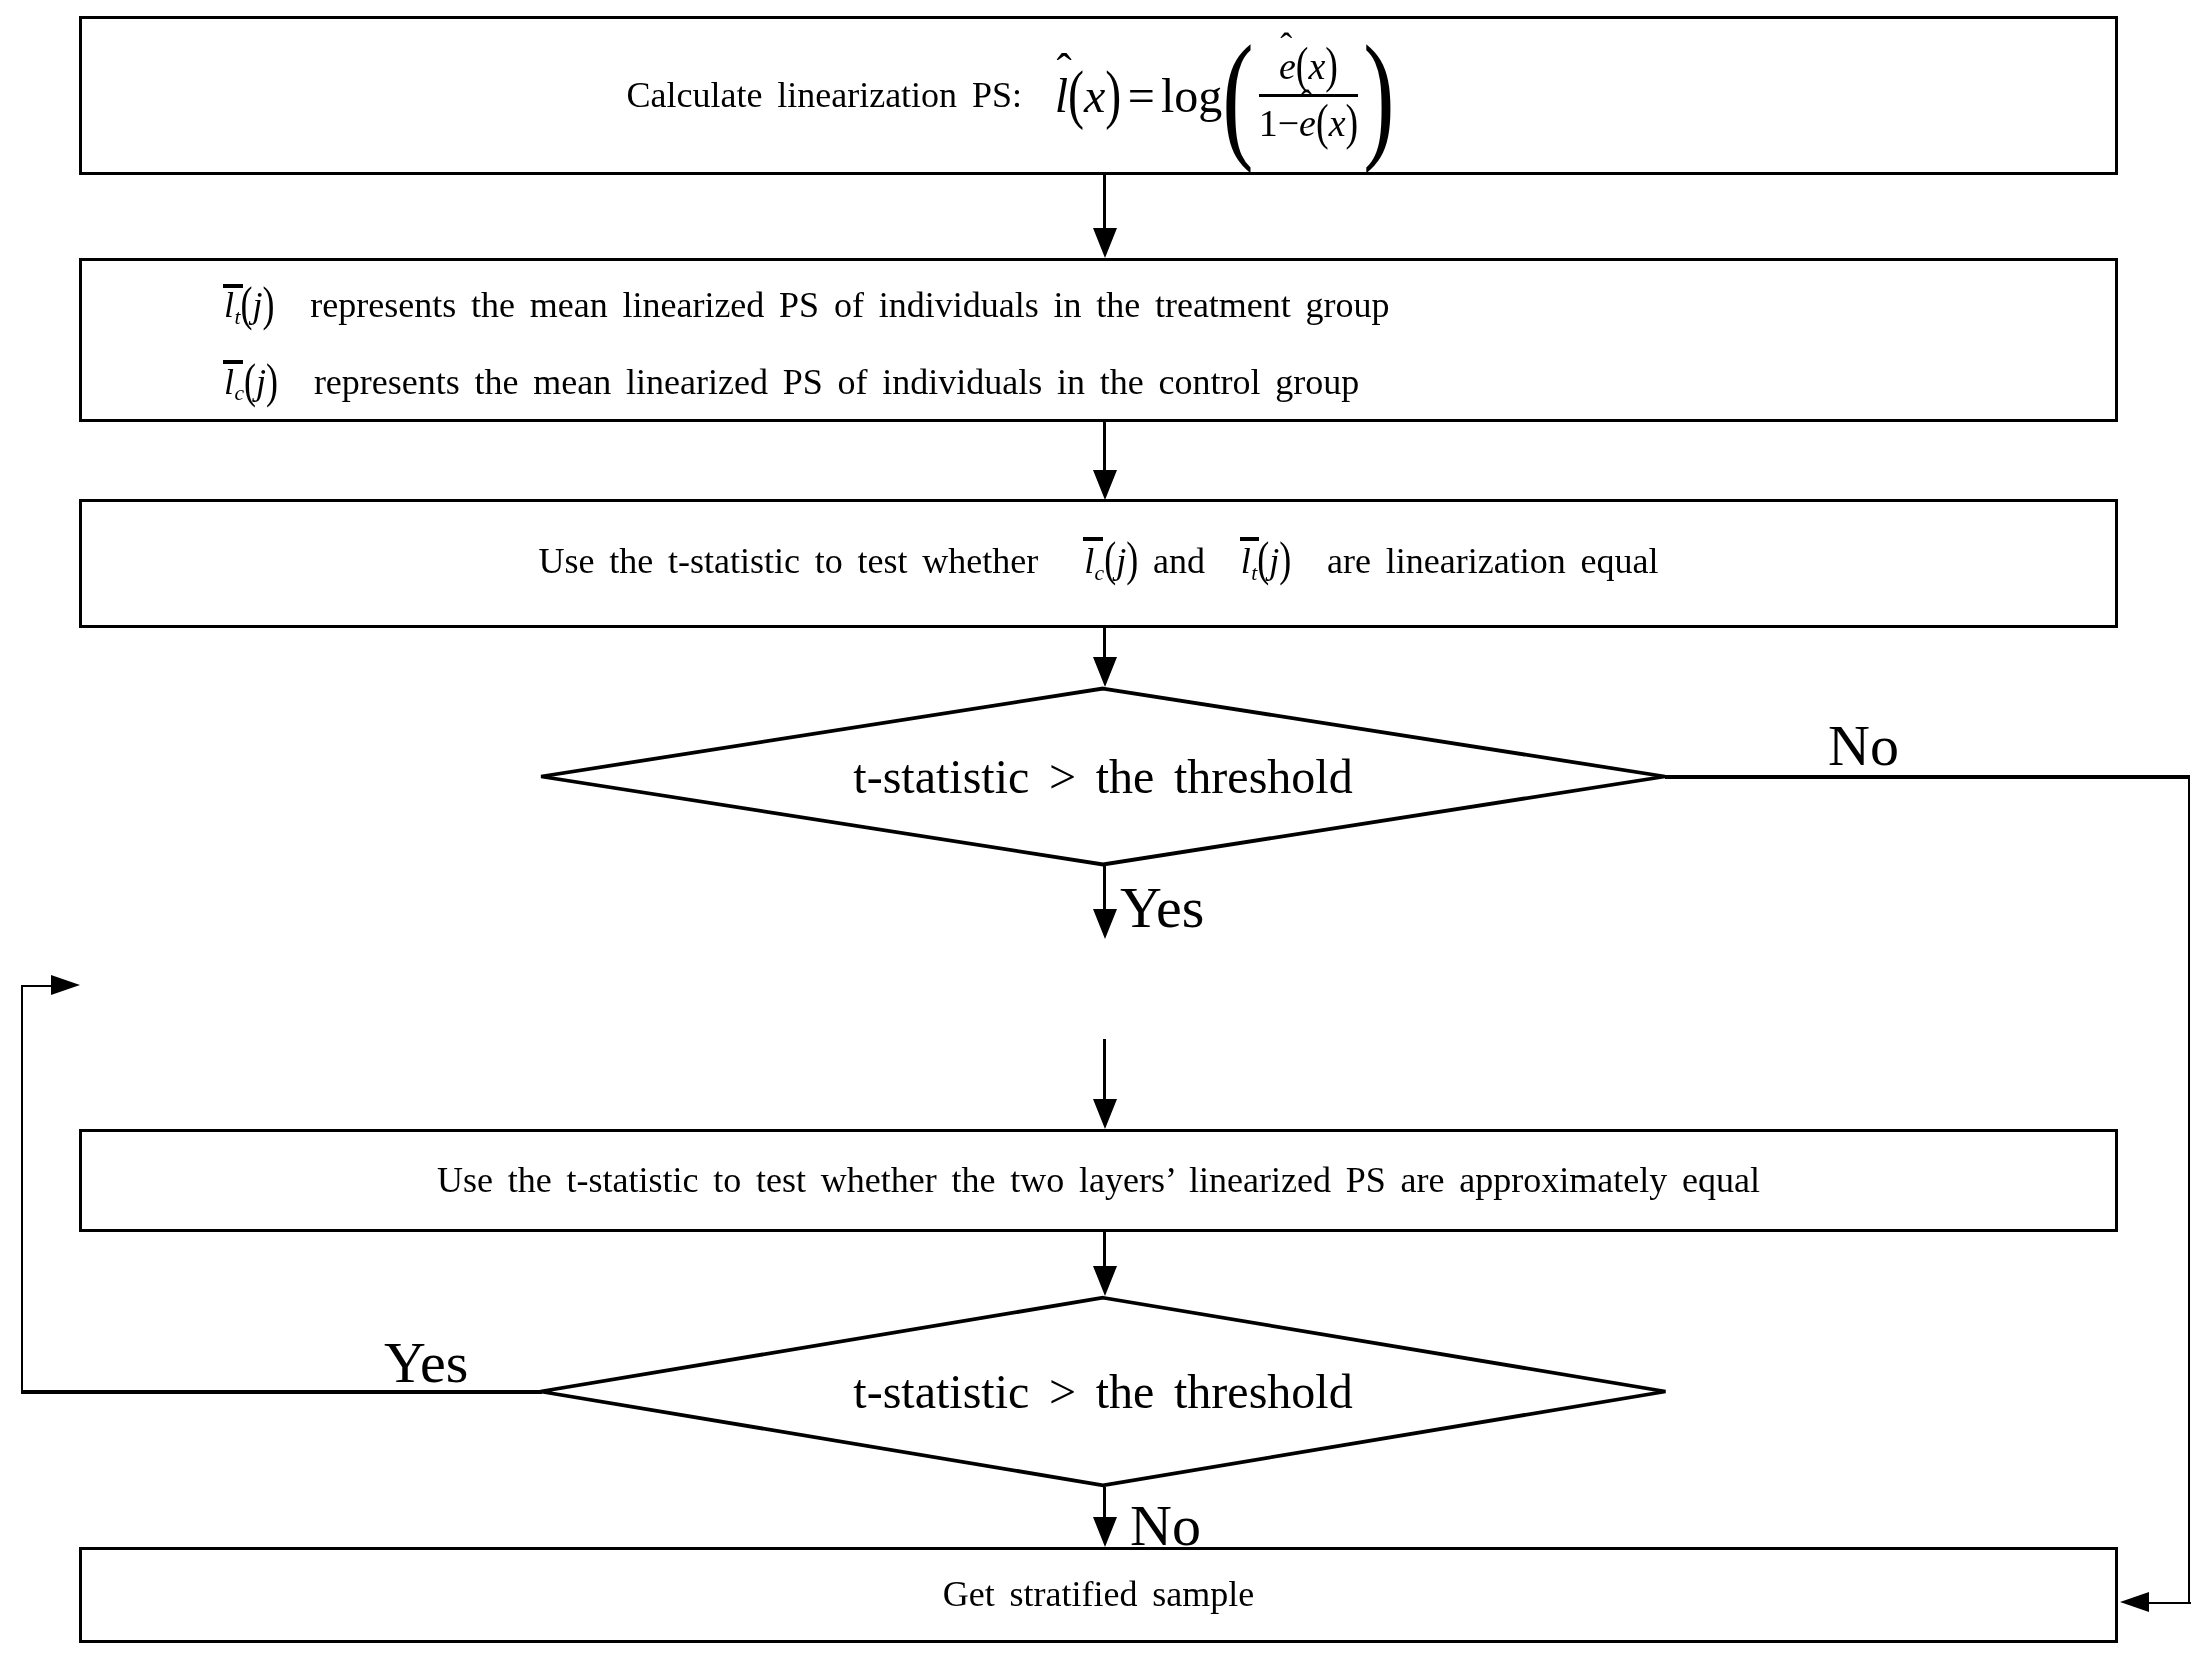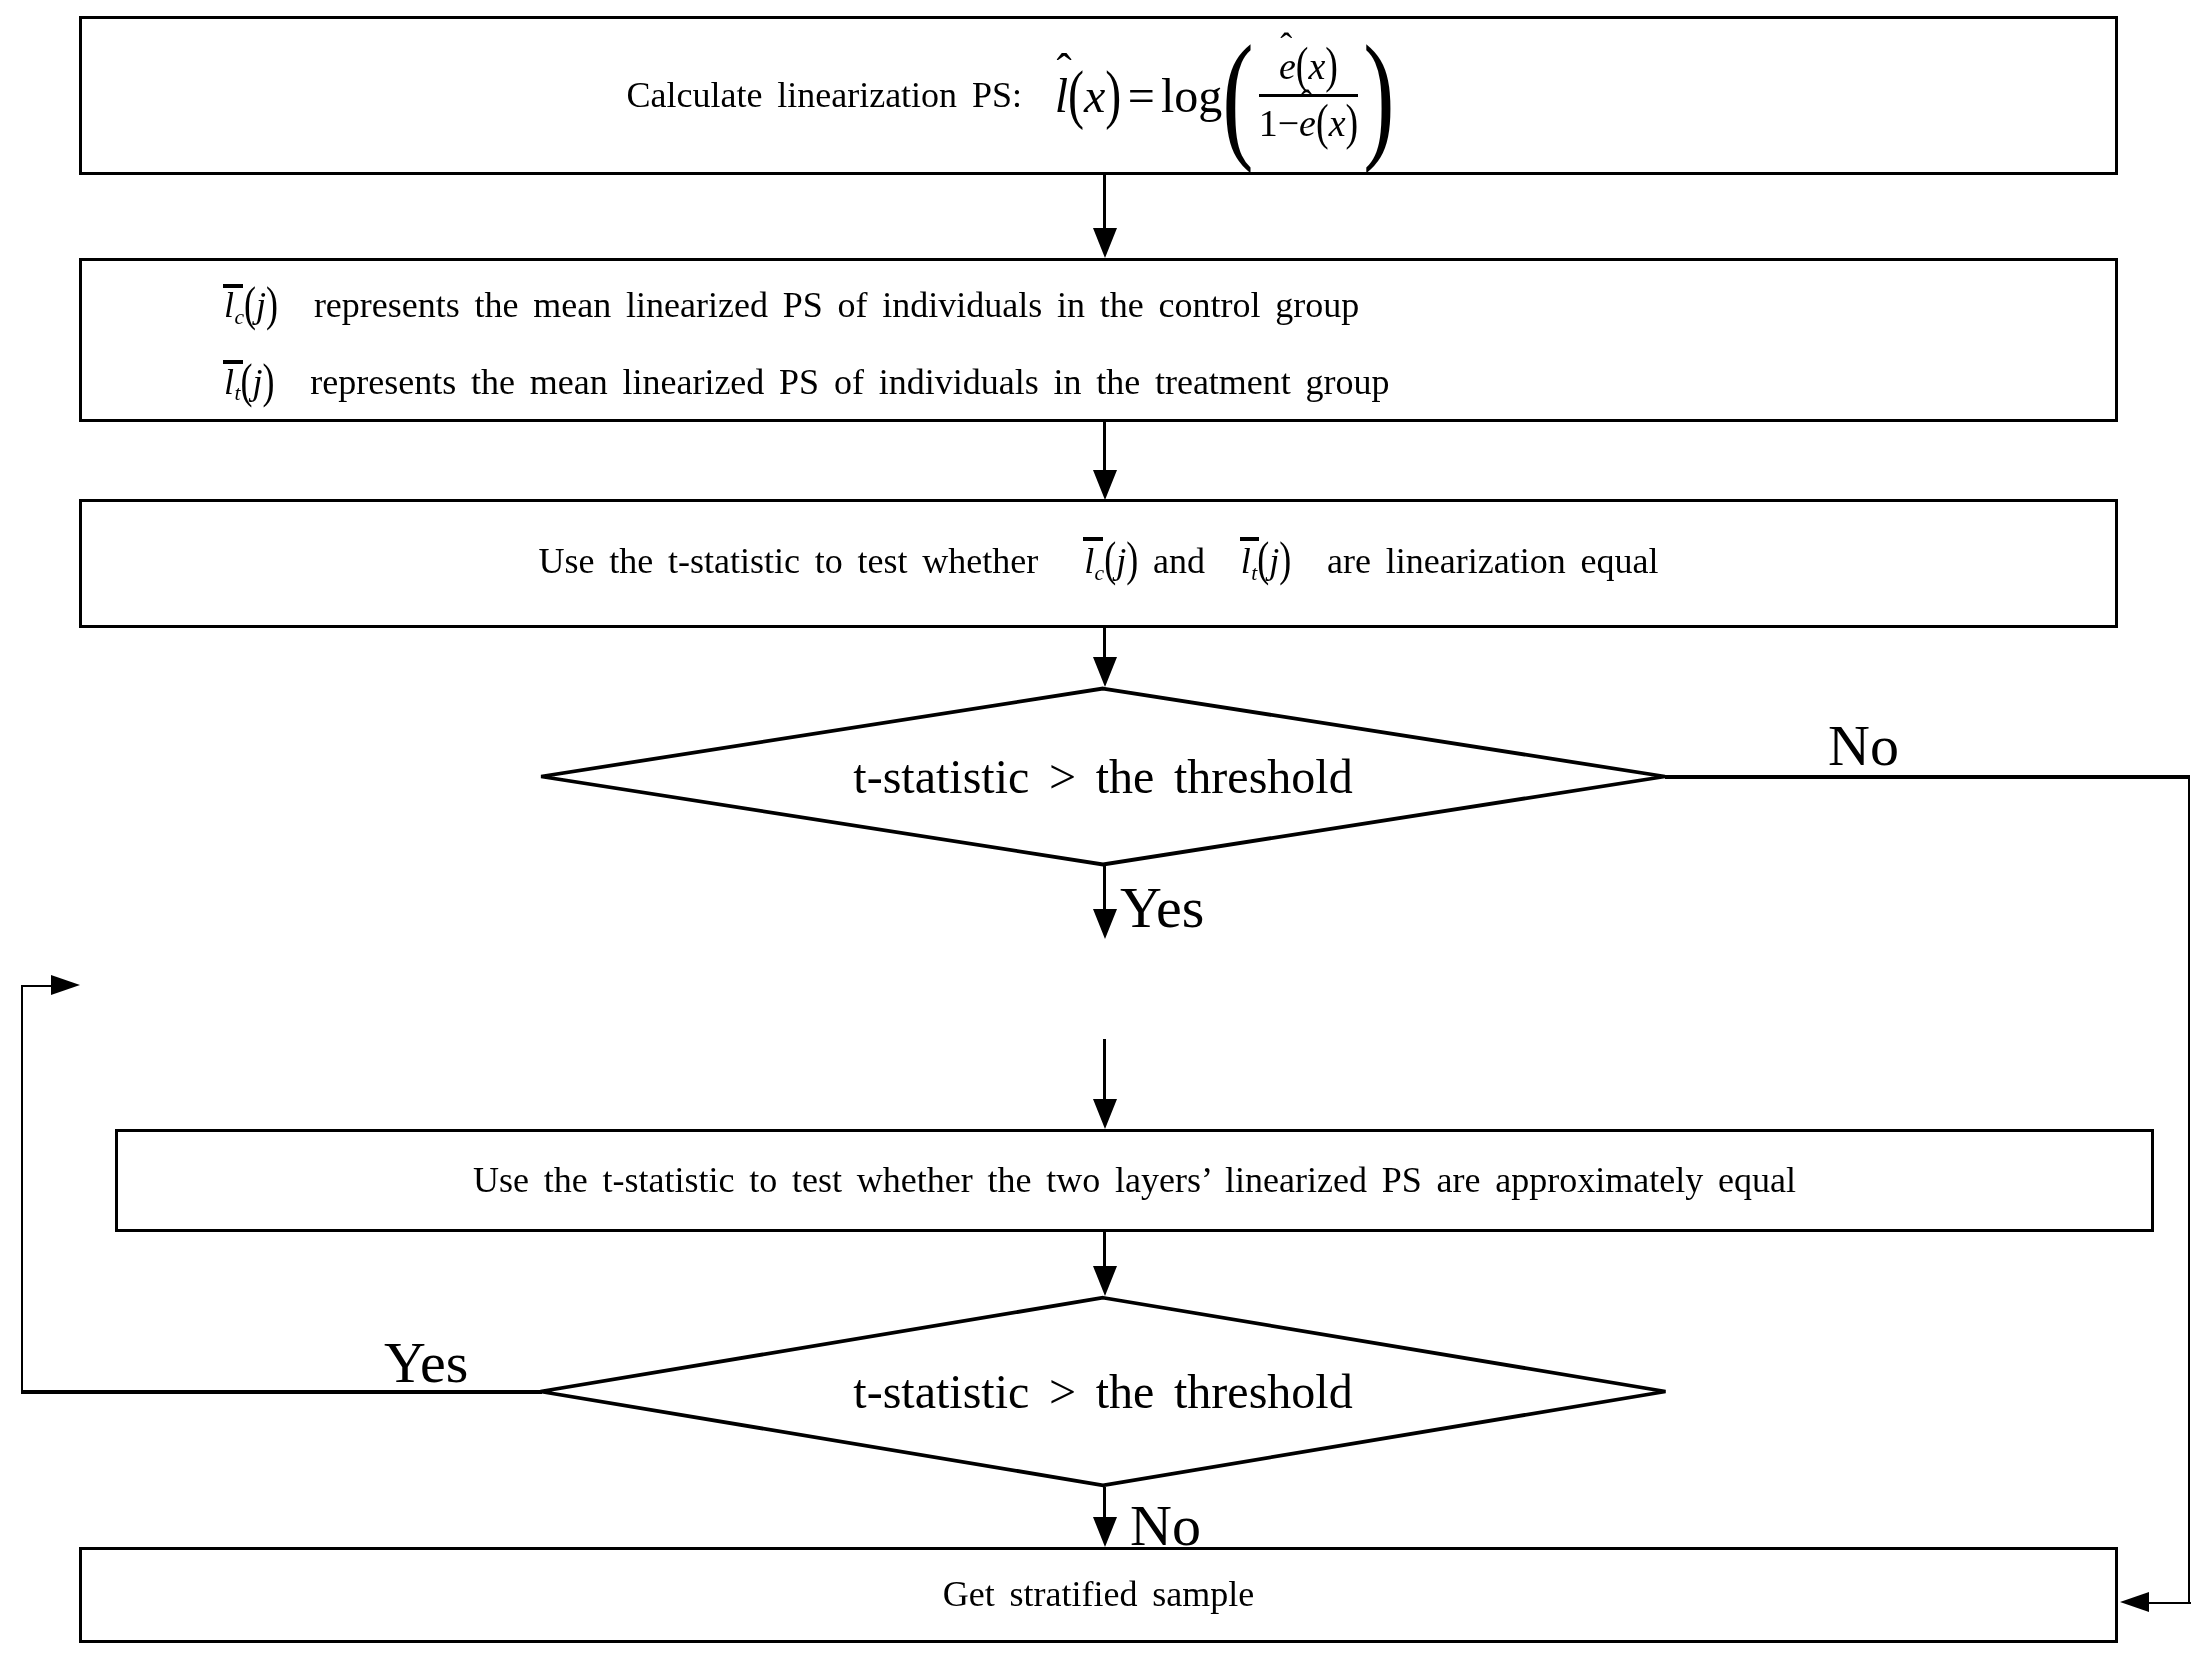--- a/index.html
+++ b/index.html
@@ -82,28 +82,28 @@
       </span>
       <span class="bigp">)</span>
     </div>
   </div>
 
   <div class="ln" style="left:1103px;top:174px;width:2.5px;height:58px;"></div>
   <div class="ah-down" style="left:1093px;top:228px;"></div>
 
   <div class="pbox" style="left:79px;top:258px;width:2039px;height:164px;justify-content:flex-start;padding-left:142px;flex-direction:column;align-items:flex-start;padding-top:8.8px;">
     <div class="btxt b2row">
+      <span class="mvar"><span class="ovl">l</span><span class="msub">t</span><span class="pstretch">(</span><span class="ital">j</span><span class="pstretch">)</span></span>
+      <span class="mgap-sm"></span>
+      <span>represents the mean linearized PS of individuals in the treatment group</span>
+    </div>
+    <div class="btxt b2row">
       <span class="mvar"><span class="ovl">l</span><span class="msub">c</span><span class="pstretch">(</span><span class="ital">j</span><span class="pstretch">)</span></span>
       <span class="mgap-sm"></span>
       <span>represents the mean linearized PS of individuals in the control group</span>
-    </div>
-    <div class="btxt b2row">
-      <span class="mvar"><span class="ovl">l</span><span class="msub">t</span><span class="pstretch">(</span><span class="ital">j</span><span class="pstretch">)</span></span>
-      <span class="mgap-sm"></span>
-      <span>represents the mean linearized PS of individuals in the treatment group</span>
     </div>
   </div>
 
   <div class="ln" style="left:1103px;top:422px;width:2.5px;height:52px;"></div>
   <div class="ah-down" style="left:1093px;top:470px;"></div>
 
   <div class="pbox" style="left:79px;top:499px;width:2039px;height:129px;">
     <div class="btxt">
       <span>Use the t-statistic to test whether</span>
       <span class="mgap"></span>
@@ -133,21 +133,21 @@
   <div class="ah-left" style="left:2120px;top:1592px;"></div>
 
   <div class="elabel" style="left:1120px;top:879px;">Yes</div>
   <div class="ln" style="left:1103px;top:865px;width:2.5px;height:47px;"></div>
   <div class="ah-down" style="left:1093px;top:909px;"></div>
 
 
   <div class="ln" style="left:1103px;top:1039px;width:2.5px;height:63px;"></div>
   <div class="ah-down" style="left:1093px;top:1099px;"></div>
 
-  <div class="pbox" style="left:79px;top:1129px;width:2039px;height:103px;margin-left:36px;">
+  <div class="pbox" style="left:79px;top:1129px;width:2039px;height:103px;">
     <div class="btxt">Use the t-statistic to test whether the two layers’ linearized PS are approximately equal</div>
   </div>
 
   <div class="ln" style="left:1103px;top:1232px;width:2.5px;height:37px;"></div>
   <div class="ah-down" style="left:1093px;top:1266px;"></div>
 
   <div class="dwrap" style="left:538px;top:1295px;width:1130px;height:193px;">
     <svg width="1130" height="193" viewBox="0 0 1796 306">
       <polygon points="898,4 1792,153 898,302 4,153" fill="#ffffff" stroke="#000000" stroke-width="6"></polygon>
     </svg>

